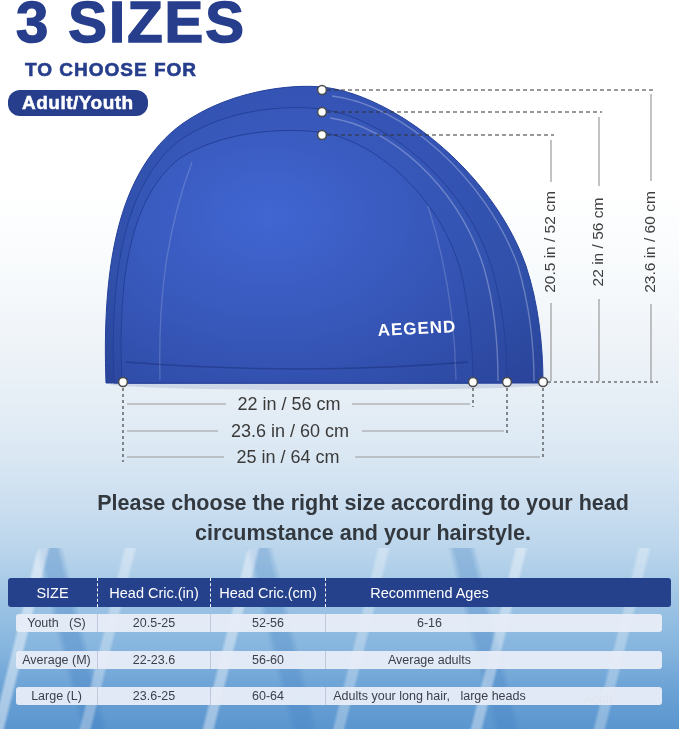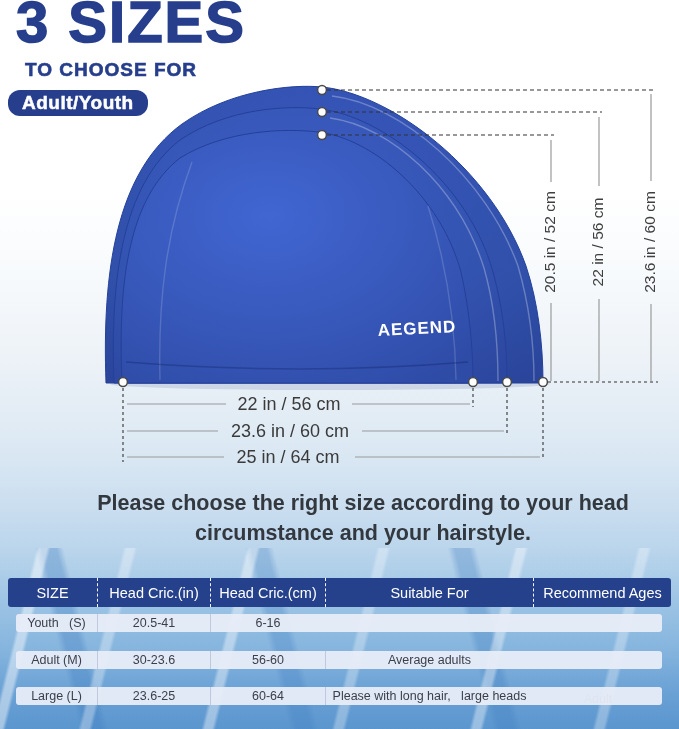--- a/index.html
+++ b/index.html
@@ -174,39 +174,39 @@
 
   <div class="note">
     <div>Please choose the right size according to your head</div>
     <div>circumstance and your hairstyle.</div>
   </div>
 
   <div class="thead">
     <div class="th">SIZE</div>
     <div class="th">Head Cric.(in)</div>
     <div class="th">Head Cric.(cm)</div>
-    <div class="th">Suitable For</div>
     <div class="th">Recommend Ages</div>
   </div>
 
   <div class="trow" style="top:614px">
     <div class="td">Youth   (S)</div>
-    <div class="td">20.5-41</div>
+    <div class="td">20.5-25</div>
+    <div class="td">52-56</div>
     <div class="td">6-16</div>
   </div>
 
   <div class="trow" style="top:651px">
-    <div class="td">Adult (M)</div>
-    <div class="td">30-23.6</div>
+    <div class="td">Average (M)</div>
+    <div class="td">22-23.6</div>
     <div class="td">56-60</div>
     <div class="td">Average adults</div>
     <div class="td">Adult</div>
   </div>
 
   <div class="trow" style="top:687px">
     <div class="td">Large (L)</div>
     <div class="td">23.6-25</div>
     <div class="td">60-64</div>
-    <div class="td">Please with long hair,   large heads</div>
+    <div class="td">Adults your long hair,   large heads</div>
     <div class="td">Adult</div>
   </div>
 
 </div>
 
 </body></html>

